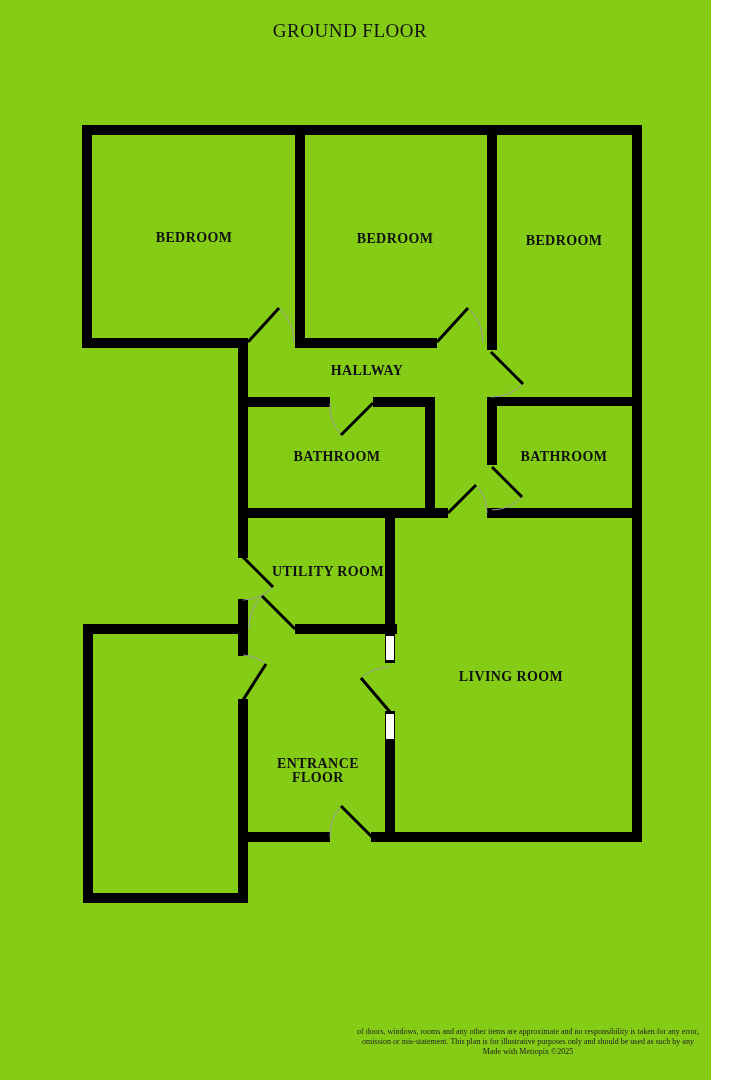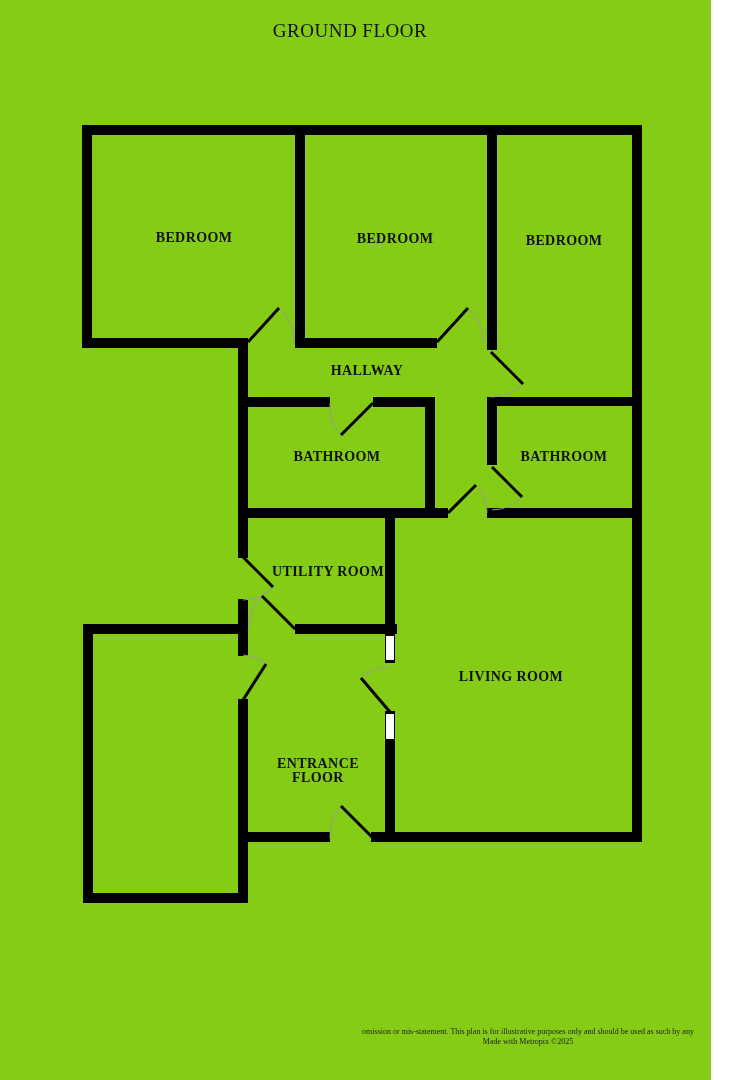--- a/index.html
+++ b/index.html
@@ -107,17 +107,18 @@
   <div class="room-label" style="left:337px;top:457px">BATHROOM</div>
   <div class="room-label" style="left:564px;top:457px">BATHROOM</div>
   <div class="room-label" style="left:328px;top:572px">UTILITY ROOM</div>
   <div class="room-label" style="left:511px;top:677px">LIVING ROOM</div>
   <div class="room-label" style="left:318px;top:770px">
     <span>ENTRANCE</span>
     <span>FLOOR</span>
   </div>
 
   <div class="disclaimer">
+    <div>of doors, windows, rooms and any other items are approximate and no responsibility is taken for any error,</div>
     <div>omission or mis-statement. This plan is for illustrative purposes only and should be used as such by any</div>
     <div>Made with Metropix ©2025</div>
   </div>
 
 </div>
 
 </body></html>

